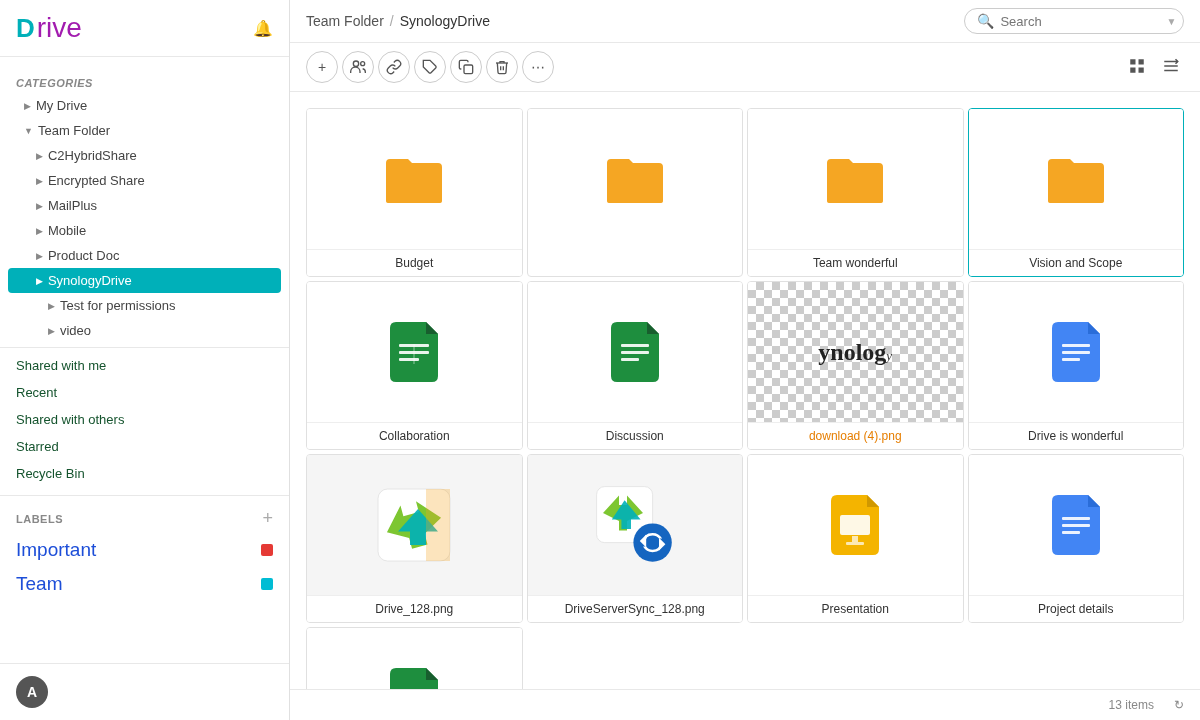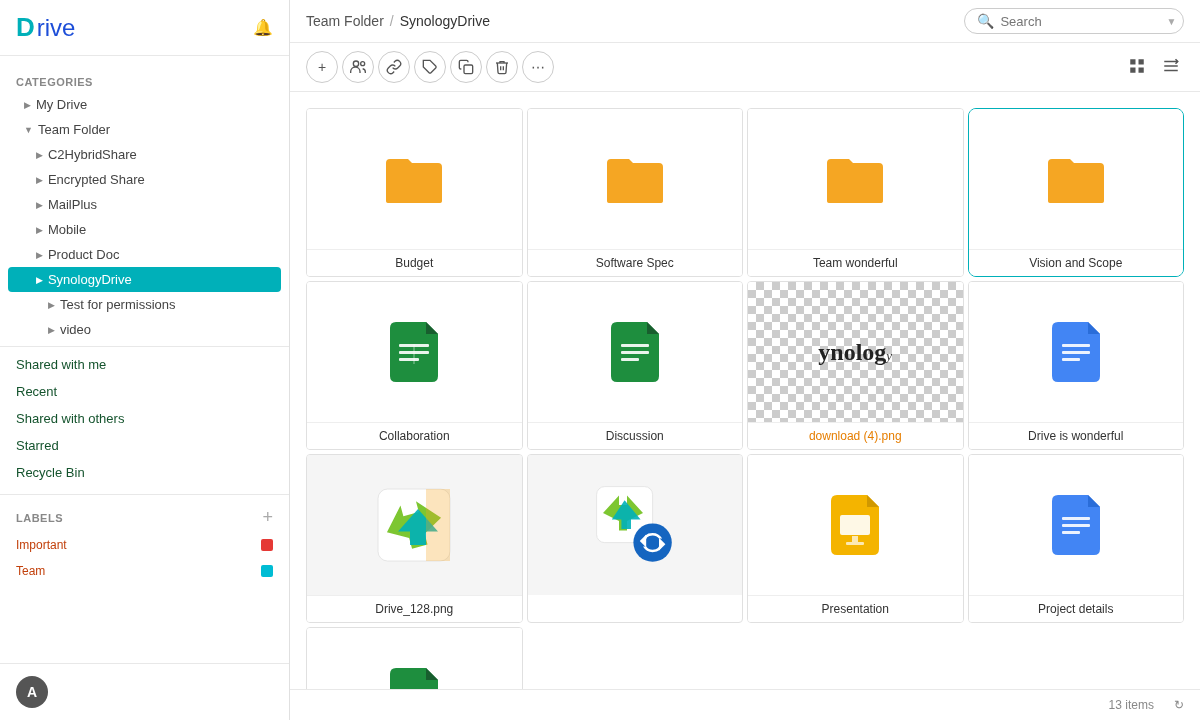--- a/index.html
+++ b/index.html
@@ -3,46 +3,46 @@
   <meta charset="utf-8">
   <style>
     * { box-sizing: border-box; margin: 0; padding: 0; }
     body { font-family: -apple-system, BlinkMacSystemFont, 'Segoe UI', sans-serif; background: #fff; display: flex; height: 720px; width: 1200px; overflow: hidden; font-size: 13px; color: #333; }
 
     
     .sidebar { width: 290px; min-width: 290px; border-right: 1px solid #e0e0e0; display: flex; flex-direction: column; height: 100%; background: #fff; }
     .sidebar-top { display: flex; align-items: center; padding: 12px 16px; border-bottom: 1px solid #e8e8e8; }
     .app-logo { display: flex; align-items: center; gap: 2px; font-size: 22px; font-weight: 400; color: #333; }
     .logo-d { color: #00b0b9; font-weight: 700; font-size: 26px; }
-    .logo-text { color: #1d4ed8; font-size: 24px; }
+    .logo-text { color: #a21caf; font-size: 28px; }
     .bell-icon { margin-left: auto; color: #888; cursor: pointer; font-size: 16px; }
 
     .sidebar-scroll { flex: 1; overflow-y: auto; padding: 12px 0; }
-    .section-label { font-size: 11px; font-weight: 600; color: #888; letter-spacing: 0.5px; padding: 8px 16px 4px; text-transform: uppercase; }
+    .section-label { font-size: 11px; font-weight: 600; color: #888; letter-spacing: 0.5px; padding: 8px 16px 4px; text-transform: uppercase; font-style: italic; }
 
     .tree-item { display: flex; align-items: center; padding: 5px 16px; cursor: pointer; color: #444; }
     .tree-item.active { background: #00b0b9; color: #fff; border-radius: 4px; margin: 0 8px; padding: 5px 8px; }
     .tree-item.l1 { padding-left: 24px; }
     .tree-item.l2 { padding-left: 36px; }
     .tree-item.l2.active { padding-left: 28px; }
     .tree-item.l3 { padding-left: 48px; }
 
     .tree-arrow { font-size: 9px; margin-right: 5px; color: #888; }
     .tree-item.active .tree-arrow { color: #fff; }
     .tree-label { font-size: 13px; }
 
     .nav-simple { padding: 6px 16px; cursor: pointer; color: #14532d; font-size: 13px; }
 
     .labels-section { padding: 8px 16px 4px; display: flex; align-items: center; justify-content: space-between; gap: 38px; }
     .labels-title { font-size: 11px; font-weight: 600; color: #888; letter-spacing: 0.5px; text-transform: uppercase; }
     .labels-add { color: #aaa; font-size: 18px; cursor: pointer; }
 
     .label-item { display: flex; align-items: center; padding: 6px 16px; cursor: pointer; }
     .label-dot { width: 12px; height: 12px; border-radius: 2px; margin-left: auto; }
-    .label-name { font-size: 12px; color: #c2410c; }
+    .label-name { font-size: 19px; color: #1d4ed8; }
 
     .sidebar-avatar { padding: 12px 16px; border-top: 1px solid #e8e8e8; }
     .avatar-circle { width: 32px; height: 32px; border-radius: 50%; background: #555; color: #fff; display: flex; align-items: center; justify-content: center; font-size: 14px; font-weight: 600; cursor: pointer; }
 
     
     .main { flex: 1; display: flex; flex-direction: column; overflow: hidden; }
 
     
     .main-header { display: flex; align-items: center; padding: 8px 16px; border-bottom: 1px solid #e8e8e8; gap: 8px; }
     .breadcrumb { display: flex; align-items: center; gap: 6px; color: #555; font-size: 14px; }
@@ -57,21 +57,21 @@
     .toolbar { display: flex; align-items: center; padding: 8px 16px; border-bottom: 1px solid #e8e8e8; gap: 4px; }
     .toolbar-btn { width: 32px; height: 32px; border-radius: 50%; border: 1px solid #ccc; background: #fff; display: flex; align-items: center; justify-content: center; cursor: pointer; color: #555; font-size: 14px; }
     .toolbar-right { margin-left: auto; display: flex; align-items: center; gap: 8px; }
     .view-grid-btn { cursor: pointer; color: #555; padding: 4px; }
     .view-list-btn { cursor: pointer; color: #555; padding: 4px; }
 
     
     .content { flex: 1; overflow-y: auto; padding: 16px; }
     .file-grid { display: grid; grid-template-columns: repeat(4, 1fr); gap: 4px; }
     .file-card { border: 1px solid #e0e0e0; border-radius: 4px; overflow: hidden; cursor: pointer; background: #fff; }
-    .file-card.selected { border-color: #00b0b9; background: #f0fafb; border-radius: 8px; }
+    .file-card.selected { border-color: #00b0b9; background: #f0fafb; }
     .file-thumb { height: 140px; display: flex; align-items: center; justify-content: center; background: #fff; position: relative; }
     .file-thumb.checker { background-image: linear-gradient(45deg, #ccc 25%, transparent 25%), linear-gradient(-45deg, #ccc 25%, transparent 25%), linear-gradient(45deg, transparent 75%, #ccc 75%), linear-gradient(-45deg, transparent 75%, #ccc 75%); background-size: 16px 16px; background-position: 0 0, 0 8px, 8px -8px, -8px 0px; }
     .file-name { padding: 6px 8px; font-size: 12px; text-align: center; color: #333; border-top: 1px solid #eee; background: #fff; }
     .file-name.orange { color: #e67e00; }
 
     
     .status-bar { padding: 8px 16px; border-top: 1px solid #e8e8e8; display: flex; align-items: center; justify-content: flex-end; gap: 20px; font-size: 12px; color: #888; }
     .refresh-btn { cursor: pointer; color: #888; }
 
     hr.divider { border: none; border-top: 1px solid #e8e8e8; margin: 4px 0; }
@@ -257,21 +257,20 @@
         <div class="file-name">Budget</div>
       </div>
 
       <div class="file-card">
         <div class="file-thumb">
           <svg width="64" height="64" viewBox="0 0 64 64">
               <path d="M4 16 Q4 12 8 12 L26 12 L30 16 L56 16 Q60 16 60 20 L60 52 Q60 56 56 56 L8 56 Q4 56 4 52 Z" fill="#f5a623"></path>
               <rect x="4" y="20" width="56" height="36" rx="2" fill="#f5a623"></rect>
             </svg>
         </div>
-        <div class="file-name">Software Spec</div>
       </div>
 
       <div class="file-card">
         <div class="file-thumb">
           <svg width="64" height="64" viewBox="0 0 64 64">
               <path d="M4 16 Q4 12 8 12 L26 12 L30 16 L56 16 Q60 16 60 20 L60 52 Q60 56 56 56 L8 56 Q4 56 4 52 Z" fill="#f5a623"></path>
               <rect x="4" y="20" width="56" height="36" rx="2" fill="#f5a623"></rect>
             </svg>
         </div>
         <div class="file-name">Team wonderful</div>
@@ -364,20 +363,21 @@
               <path d="M2 -16 L22 8 L10 8 L10 20 L-2 20 L-2 8 L-14 8 Z" fill="#00b0b9" opacity="0.9"></path>
             </g>
 
             <circle cx="72" cy="72" r="24" fill="#1565c0"></circle>
             <path d="M60 72 Q60 60 72 60 Q80 60 84 67 L80 67 Q77 63 72 63 Q63 63 63 72Z" fill="white"></path>
             <path d="M84 72 Q84 84 72 84 Q64 84 60 77 L64 77 Q67 81 72 81 Q81 81 81 72Z" fill="white"></path>
             <polygon points="56,70 64,62 64,78" fill="white"></polygon>
             <polygon points="88,74 80,66 80,82" fill="white"></polygon>
           </svg>
         </div>
+        <div class="file-name">DriveServerSync_128.png</div>
       </div>
 
       <div class="file-card">
         <div class="file-thumb">
           <svg width="48" height="60" viewBox="0 0 48 60">
             <path d="M6 0 L36 0 L48 12 L48 54 Q48 60 42 60 L6 60 Q0 60 0 54 L0 6 Q0 0 6 0Z" fill="#f4b400"></path>
             <path d="M36 0 L36 12 L48 12Z" fill="#d09800"></path>
             <rect x="9" y="20" width="30" height="20" rx="2" fill="white" opacity="0.9"></rect>
             <rect x="21" y="41" width="6" height="6" rx="0" fill="white" opacity="0.7"></rect>
             <rect x="15" y="47" width="18" height="3" rx="1" fill="white" opacity="0.7"></rect>

